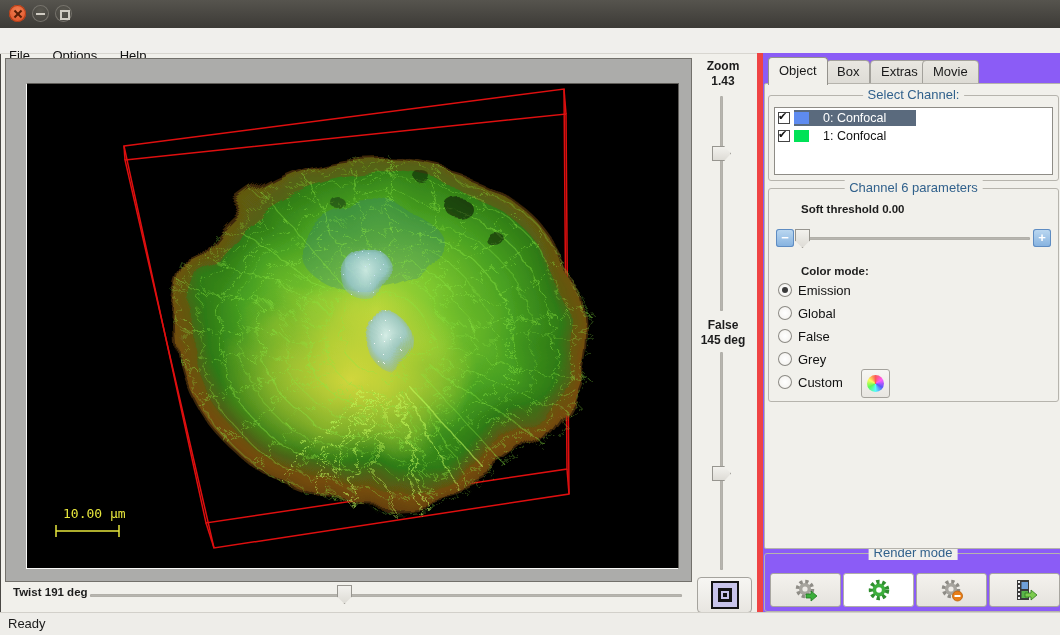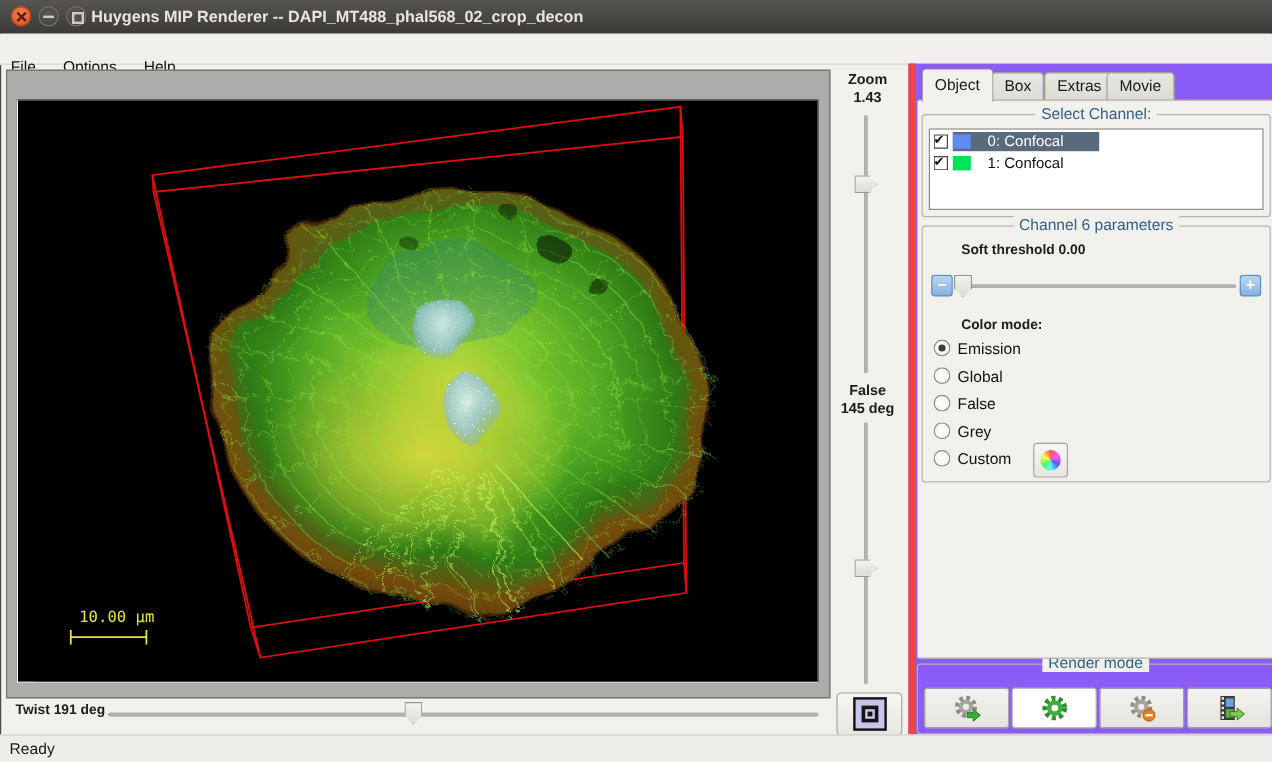--- a/index.html
+++ b/index.html
@@ -16,22 +16,22 @@
   .tb-min::before{content:"";position:absolute;left:4px;top:8px;width:9px;height:2px;background:#CFCBC2;}
   .tb-max::before{content:"";position:absolute;left:4.5px;top:4.5px;width:6px;height:6px;border:2px solid #CFCBC2;}
   .tb-btn.min{left:32px;} .tb-btn.max{left:55px;}
   .title{position:absolute;left:76px;top:0;line-height:28px;font-size:13.5px;font-weight:bold;color:#E9E5DE;white-space:nowrap;}
   
   .menubar{position:absolute;left:0;top:28px;width:1060px;height:25px;background:#F0EFEC;border-bottom:1px solid #D8D6D0;}
   .menu-item{display:inline-block;padding:4px 9px 0 9px;font-size:13px;color:#111;cursor:pointer;margin-top:16px;}
   .menu-item::first-letter{text-decoration:underline;}
   
   .viewport-frame{position:absolute;left:5px;top:58px;width:685px;height:522px;background:#ACACAA;border:1px solid #72706B;}
-  .canvas{position:absolute;left:8px;top:24px;width:651px;height:484px;background:#000;
-    border-top:1px solid #5E5C58;border-right:1px solid #5E5C58;border-left:1px solid #F8F8F6;border-bottom:1px solid #F8F8F6;cursor:crosshair;padding-left:15px;}
+  .canvas{position:absolute;left:20px;top:24px;width:651px;height:484px;background:#000;
+    border-top:1px solid #5E5C58;border-right:1px solid #5E5C58;border-left:1px solid #F8F8F6;border-bottom:1px solid #F8F8F6;cursor:crosshair;}
   .canvas svg{display:block;}
   
   .vlabel{position:absolute;width:66px;text-align:center;font-size:12px;font-weight:bold;color:#1c1c1c;line-height:15px;}
   .vtrack{position:absolute;width:3px;background:#B7B5AF;border-radius:2px;box-shadow:inset 0 0 1px #88867f;cursor:pointer;}
   .vhandle{position:absolute;width:19px;height:15px;background:linear-gradient(#F4F3EF,#DCDAD4);
     clip-path:polygon(0 0,64% 0,100% 50%,64% 100%,0 100%);box-shadow:inset 0 0 0 1px #97958F;cursor:grab;}
   .hhandle{position:absolute;width:15px;height:19px;background:linear-gradient(#F4F3EF,#DCDAD4);
     clip-path:polygon(0 0,100% 0,100% 60%,50% 100%,0 60%);box-shadow:inset 0 0 0 1px #97958F;cursor:grab;}
   .htrack{position:absolute;height:3px;background:#B7B5AF;border-radius:2px;box-shadow:inset 0 0 1px #88867f;cursor:pointer;}
   .reset-btn{position:absolute;left:697px;top:577px;width:53px;height:34px;border:1px solid #A5A39D;border-radius:4px;
@@ -76,21 +76,20 @@
 </style>
 </head>
 <body>
 
 <div class="window">
 
   <div class="titlebar">
     <div class="tb-btn close"><span class="tb-x"></span></div>
     <div class="tb-btn min tb-min"></div>
     <div class="tb-btn max tb-max"></div>
-    <div class="title">Huygens MIP Renderer -- DAPI_MT488_phal568_02_crop_decon</div>
   </div>
 
   <div class="menubar">
     <span class="menu-item">File</span>
     <span class="menu-item">Options</span>
     <span class="menu-item">Help</span>
   </div>
 
   <div class="viewport-frame">
     <div class="canvas">

